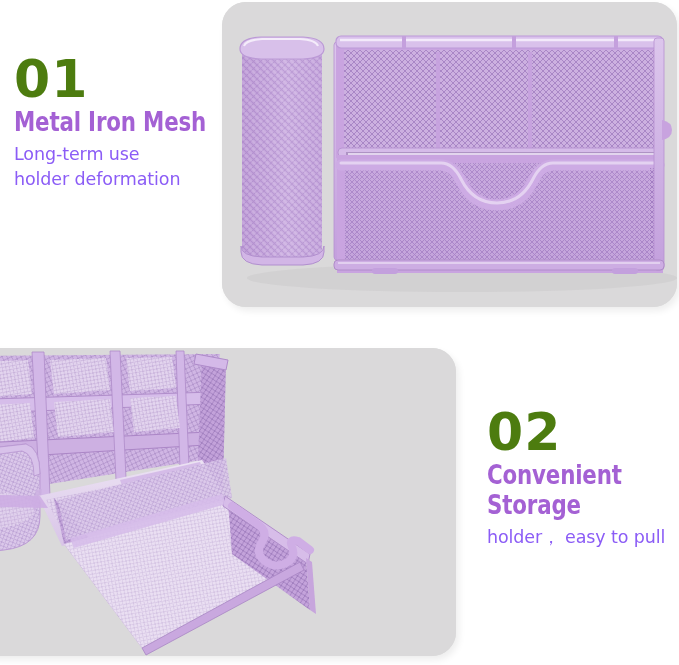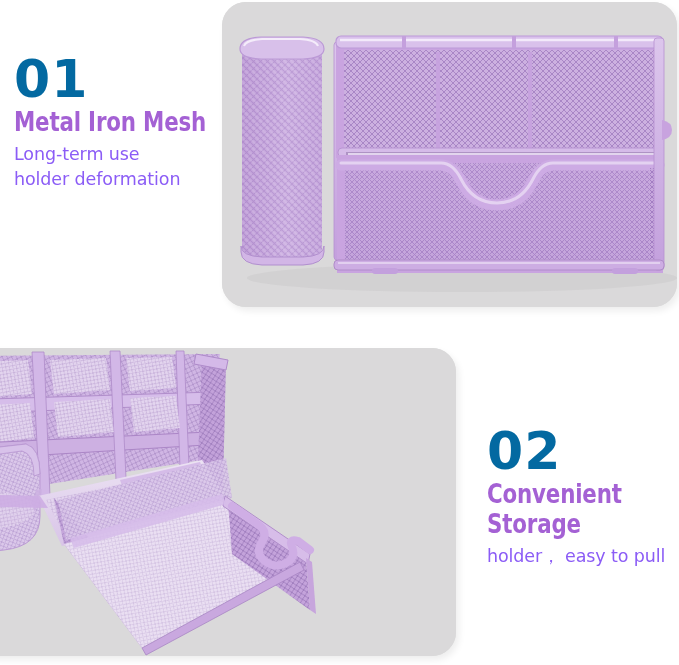--- a/index.html
+++ b/index.html
@@ -21,29 +21,29 @@
   }
   #panel-top   { left:222px; top:2px;   width:455px; height:305px; }
   #panel-bottom{ left:-30px; top:348px; width:486px; height:308px;
                  border-radius:24px; }
 
   .photo-panel svg{ display:block; width:100%; height:100%; }
 
   
   .feature-block{ position:absolute; }
   #feature-01{ left:14px;  top:52px;  width:205px; }
-  #feature-02{ left:487px; top:424px; width:190px; }
+  #feature-02{ left:487px; top:405px; width:190px; }
 
   .num{
     font-family:"DejaVu Sans", sans-serif;
     font-weight:bold;
     font-size:52px;
     line-height:54px;
     letter-spacing:1px;
-    color:#0369a1;
+    color:#4d7c0f;
   }
   .headline{
     font-family:"DejaVu Sans Condensed","DejaVu Sans", sans-serif;
     font-weight:bold;
     font-size:27px;
     line-height:30px;
     letter-spacing:-.2px;
     color:#a461d4;
     margin-top:1px;
     transform:scaleX(.88);

